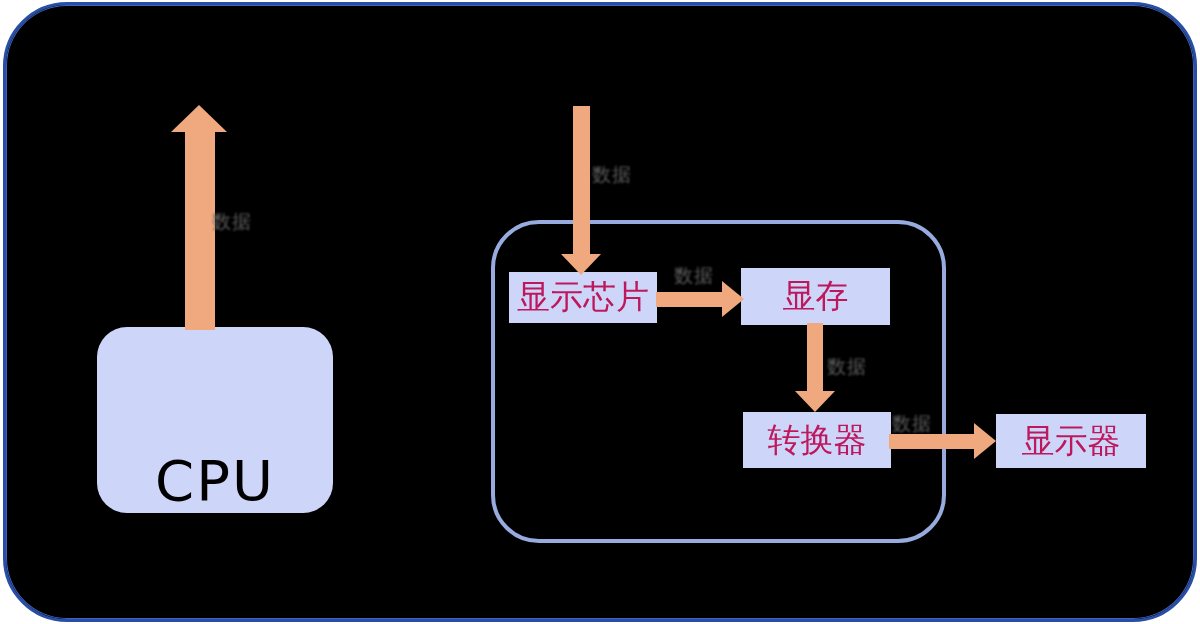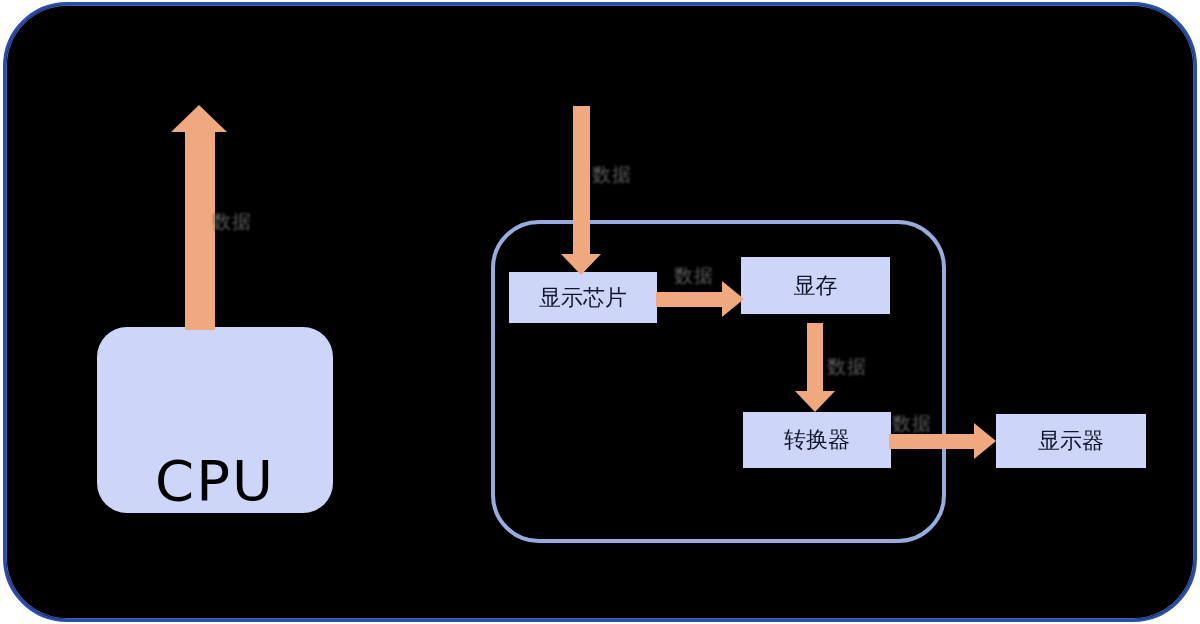--- a/index.html
+++ b/index.html
@@ -12,28 +12,28 @@
   }
 
   .bus{
     position:absolute;left:68px;top:42px;width:1072px;height:61px;
     background:#5b9ad2;display:flex;align-items:center;justify-content:center;
     color:#ffffff;font-size:27px;font-weight:bold;letter-spacing:14px;text-indent:14px;
   }
 
   .node{
     position:absolute;display:flex;align-items:center;justify-content:center;
-    background:#cdd6f8;color:#0f172a;font-size:22px;
+    background:#cdd6f8;color:#be185d;font-size:33px;
   }
   .cpu{
     left:91px;top:322px;width:236px;height:186px;border-radius:30px;
     color:#000000;font-size:56px;font-weight:500;letter-spacing:2px;align-items:flex-end;
   }
   .chip{left:503px;top:267px;width:148px;height:51px;}
-  .mem {left:735px;top:252px;width:149px;height:57px;}
+  .mem {left:735px;top:263px;width:149px;height:57px;}
   .conv{left:737px;top:407px;width:148px;height:56px;}
   .disp{left:990px;top:409px;width:150px;height:54px;}
 
   .gpu-group{
     position:absolute;left:485px;top:215px;width:447px;height:315px;
     border:4px solid #97abdf;border-radius:48px;background:transparent;
   }
 
   .shaft{position:absolute;background:#f0a97e;}
   .head{position:absolute;width:0;height:0;}

